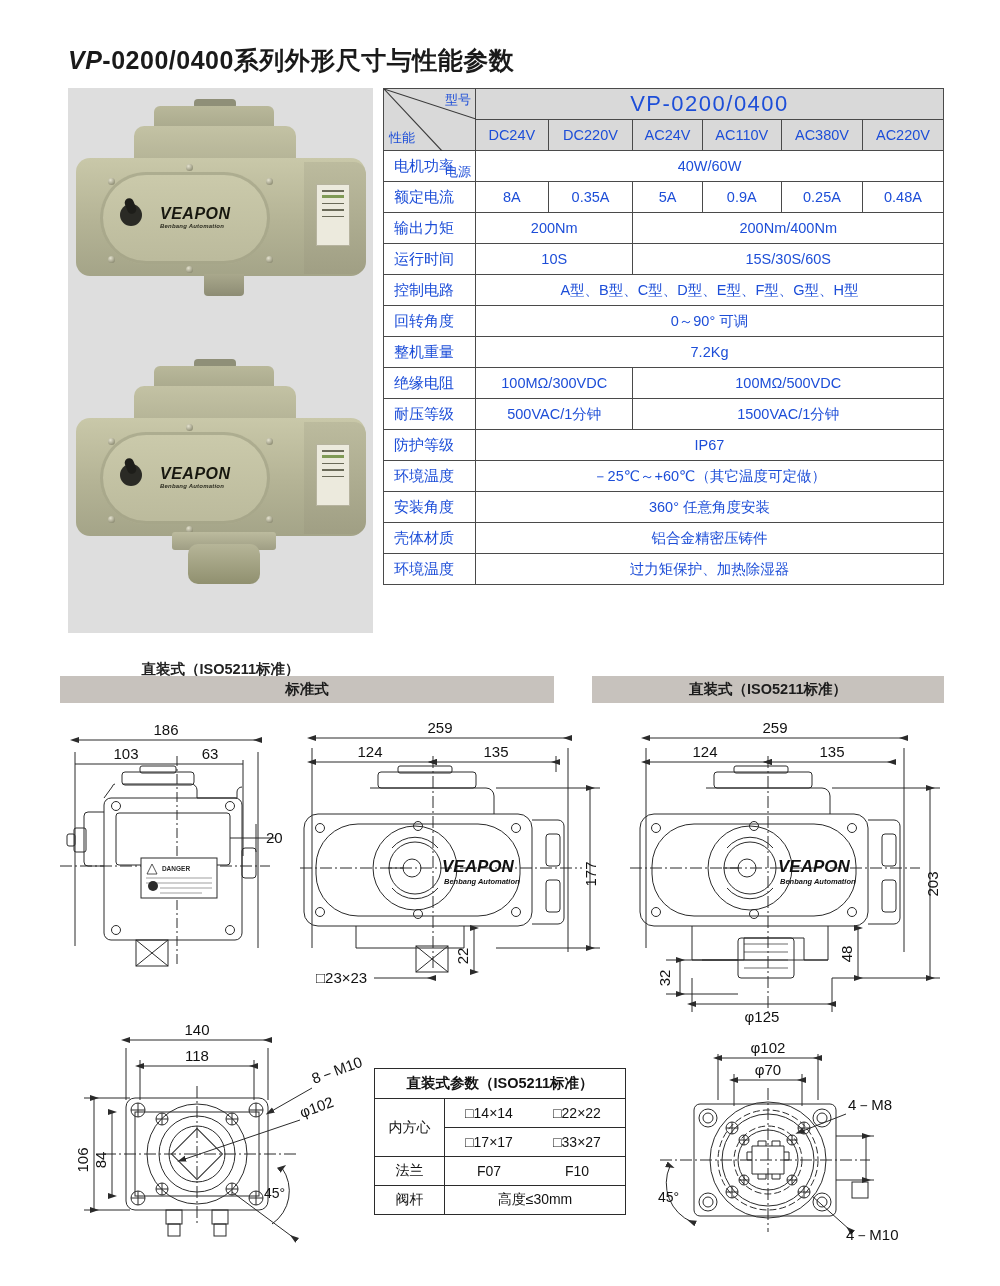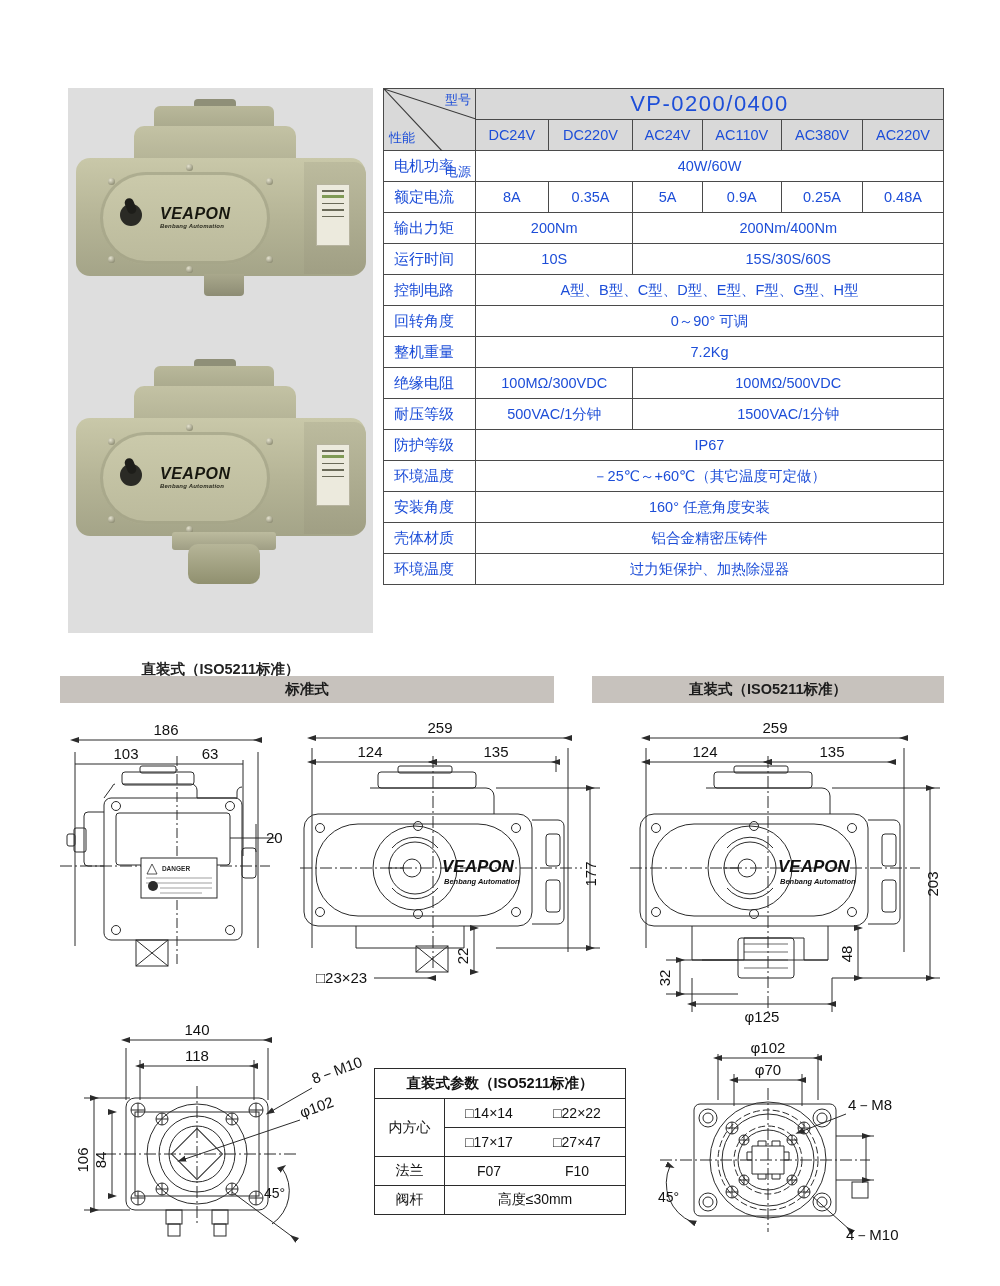--- a/index.html
+++ b/index.html
@@ -172,20 +172,23 @@
   .iso .ttl { font-weight:bold; font-size:14.5px; height:30px; }
   .iso .rl { width:70px; font-weight:normal; }
   .iso .pair { text-align:left; padding-left:0; }
   .iso .pair span { display:inline-block; width:50%; text-align:center; }
 </style>
 </head>
 <body>
 
 <div class="page">
 
+  <div class="title">
+    <span class="ital">VP</span><span>-0200/0400系列外形尺寸与性能参数</span>
+  </div>
 
   <div class="photo-panel">
 
     <div class="photo-box one">
       <div class="act" style="left:0;top:10px;width:305px;height:195px;">
         <div class="topnub"></div>
         <div class="topcap"></div>
         <div class="upper"></div>
         <div class="body"></div>
         <div class="sideblk"></div>
@@ -325,21 +328,21 @@
       <tr>
           <td class="lbl">防护等级</td>
           <td colspan="6">IP67</td>
         </tr>
       <tr>
           <td class="lbl">环境温度</td>
           <td colspan="6">－25℃～+60℃（其它温度可定做）</td>
         </tr>
       <tr>
           <td class="lbl">安装角度</td>
-          <td colspan="6">160°  任意角度安装</td>
+          <td colspan="6">360°  任意角度安装</td>
         </tr>
       <tr>
           <td class="lbl">壳体材质</td>
           <td colspan="6">铝合金精密压铸件</td>
         </tr>
       <tr>
           <td class="lbl">环境温度</td>
           <td colspan="6">过力矩保护、加热除湿器</td>
         </tr>
     </tbody>
@@ -625,21 +628,21 @@
         <td class="ttl" colspan="2">直装式参数（ISO5211标准）</td>
       </tr>
       <tr>
         <td class="rl" rowspan="2">内方心</td>
         <td class="pair">
           <span>□14×14</span><span>□22×22</span>
         </td>
       </tr>
       <tr>
         <td class="pair">
-          <span>□17×17</span><span>□27×47</span>
+          <span>□17×17</span><span>□33×27</span>
         </td>
       </tr>
       <tr>
         <td class="rl">法兰</td>
         <td class="pair">
           <span>F07</span><span>F10</span>
         </td>
       </tr>
       <tr>
         <td class="rl">阀杆</td>

